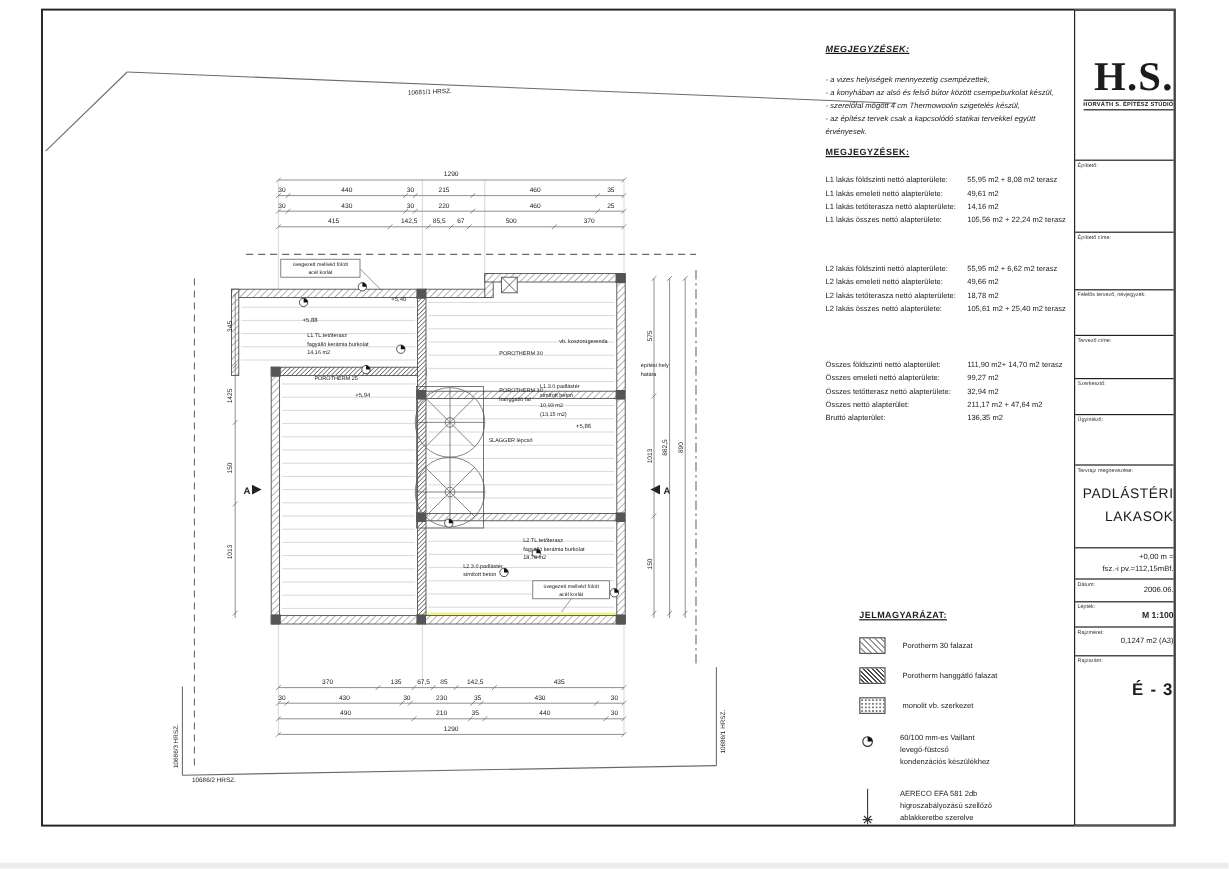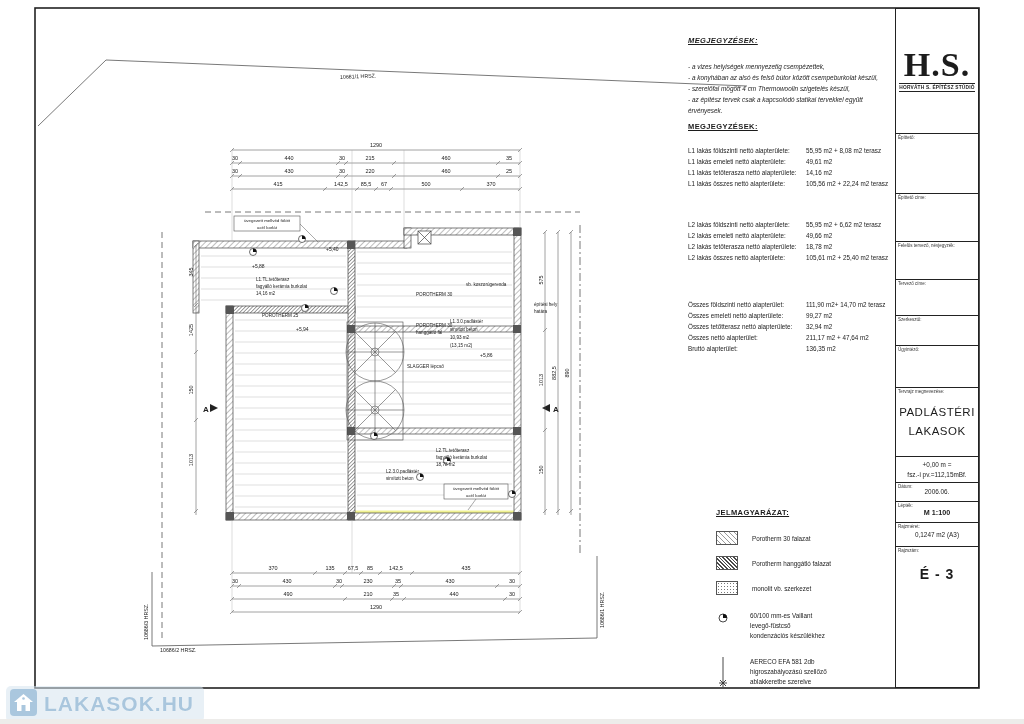--- a/index.html
+++ b/index.html
@@ -32,21 +32,21 @@
   .lg-label{font-size:6.3px;}
   .lg-lines{font-size:6.3px;line-height:10px;}
   .lg-icon{width:20px;margin-right:14px;flex:none;}
 
   
   .tb{position:absolute;left:895px;top:8px;width:84px;height:680px;border:1.4px solid #222;
       box-sizing:border-box;background:#fff;display:flex;flex-direction:column;}
   .tb-sec{position:relative;border-bottom:1.2px solid #222;box-sizing:border-box;flex:none;}
   .tb-sec:last-child{border-bottom:none;}
   .tb-lab{position:absolute;left:2px;top:1px;font-size:4.5px;color:#333;}
-  .tb-center{display:flex;flex-direction:column;align-items:center;justify-content:center;height:100%;text-align:center;}
+  .tb-center{display:flex;flex-direction:column;align-items:flex-end;justify-content:center;height:100%;text-align:center;}
   .hs-logo{font-family:"Liberation Serif",serif;font-weight:bold;font-size:34px;letter-spacing:1px;line-height:30px;}
   .hs-studio{font-size:4.8px;font-weight:bold;letter-spacing:.2px;border-top:1px solid #222;border-bottom:1px solid #222;padding:1px 0;margin-top:3px;}
   .proj-name{font-size:7.3px;font-weight:bold;margin-top:8px;}
   .proj-sub{font-size:6.3px;margin-top:4px;}
   .drw{font-size:11.5px;font-weight:normal;letter-spacing:.5px;line-height:19px;}
   .small-val{font-size:6.4px;line-height:10px;}
   .scale-val{font-size:7.2px;font-weight:bold;}
   .num-val{font-size:14px;font-weight:bold;letter-spacing:1px;}
 
   
@@ -493,28 +493,16 @@
         </div>
   </div>
   <div class="tb-sec" style="height:53px;">
     <span class="tb-lab">Rajzszám:</span>
     <div class="tb-center">
           <div class="num-val">É - 3</div>
         </div>
   </div>
 </div>
 
-<div class="wm">
-  <span>
-    <svg width="27" height="27">
-          <rect x="0" y="0" width="27" height="27" rx="4" fill="#aac7de"></rect>
-      <polygon points="13.5,5 4,13 23,13" fill="#fff"></polygon>
-      <rect x="7" y="13" width="13" height="9" fill="#fff"></rect>
-      <rect x="11.5" y="16" width="4" height="6" fill="#aac7de"></rect>
-      <circle cx="13.5" cy="9.5" r="1.3" fill="#aac7de"></circle>
-    </svg>
-  </span>
-  <span class="wm-text">LAKASOK.HU</span>
+
+<div class="bottom-strip"></div>
+
 </div>
 
-<div class="bottom-strip"></div>
-
-</div>
-
 </body></html>

